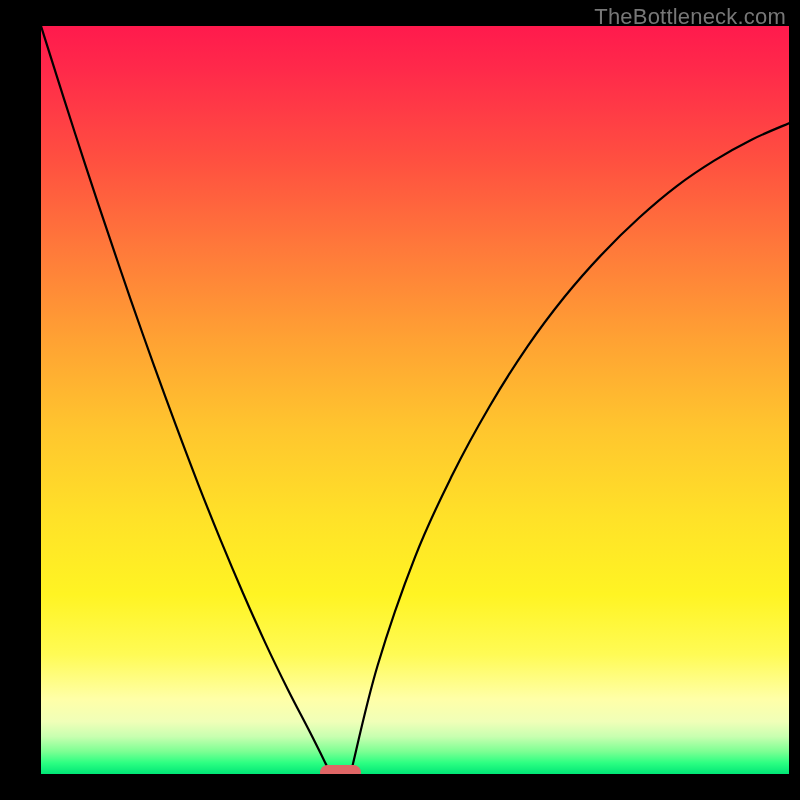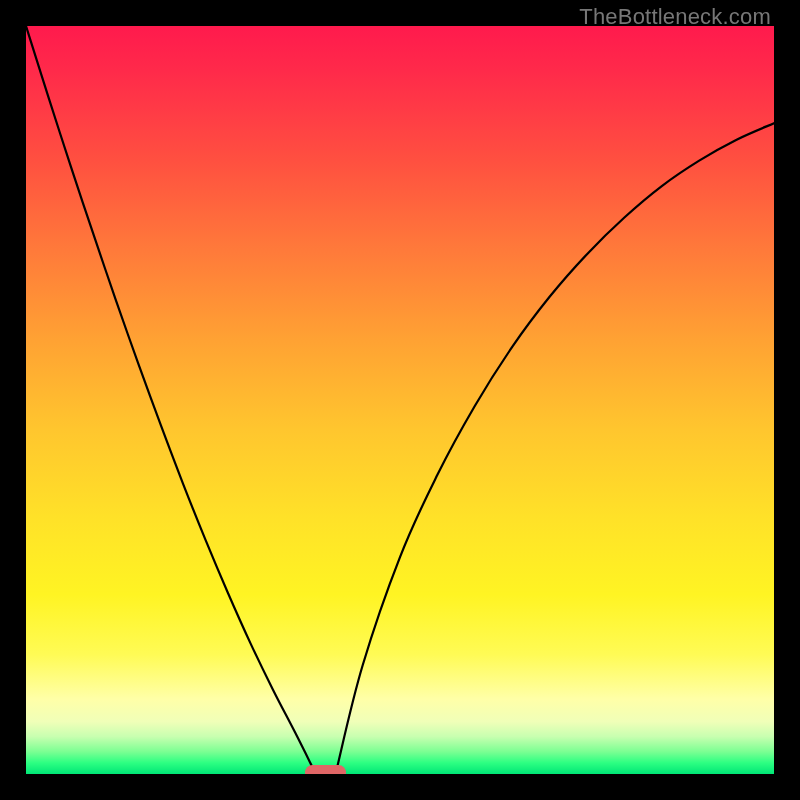--- a/index.html
+++ b/index.html
@@ -6,21 +6,21 @@
     margin: 0;
     padding: 0;
     width: 800px;
     height: 800px;
     overflow: hidden;
     background: #000;
     font-family: Arial, Helvetica, sans-serif;
   }
   .frame {
     position: absolute;
-    left: 0;
+    left: 15px;
     top: 0;
     width: 781px;
     height: 800px;
     background: #000;
   }
   .plot-area {
     position: absolute;
     left: 26px;
     top: 26px;
     width: 748px;

